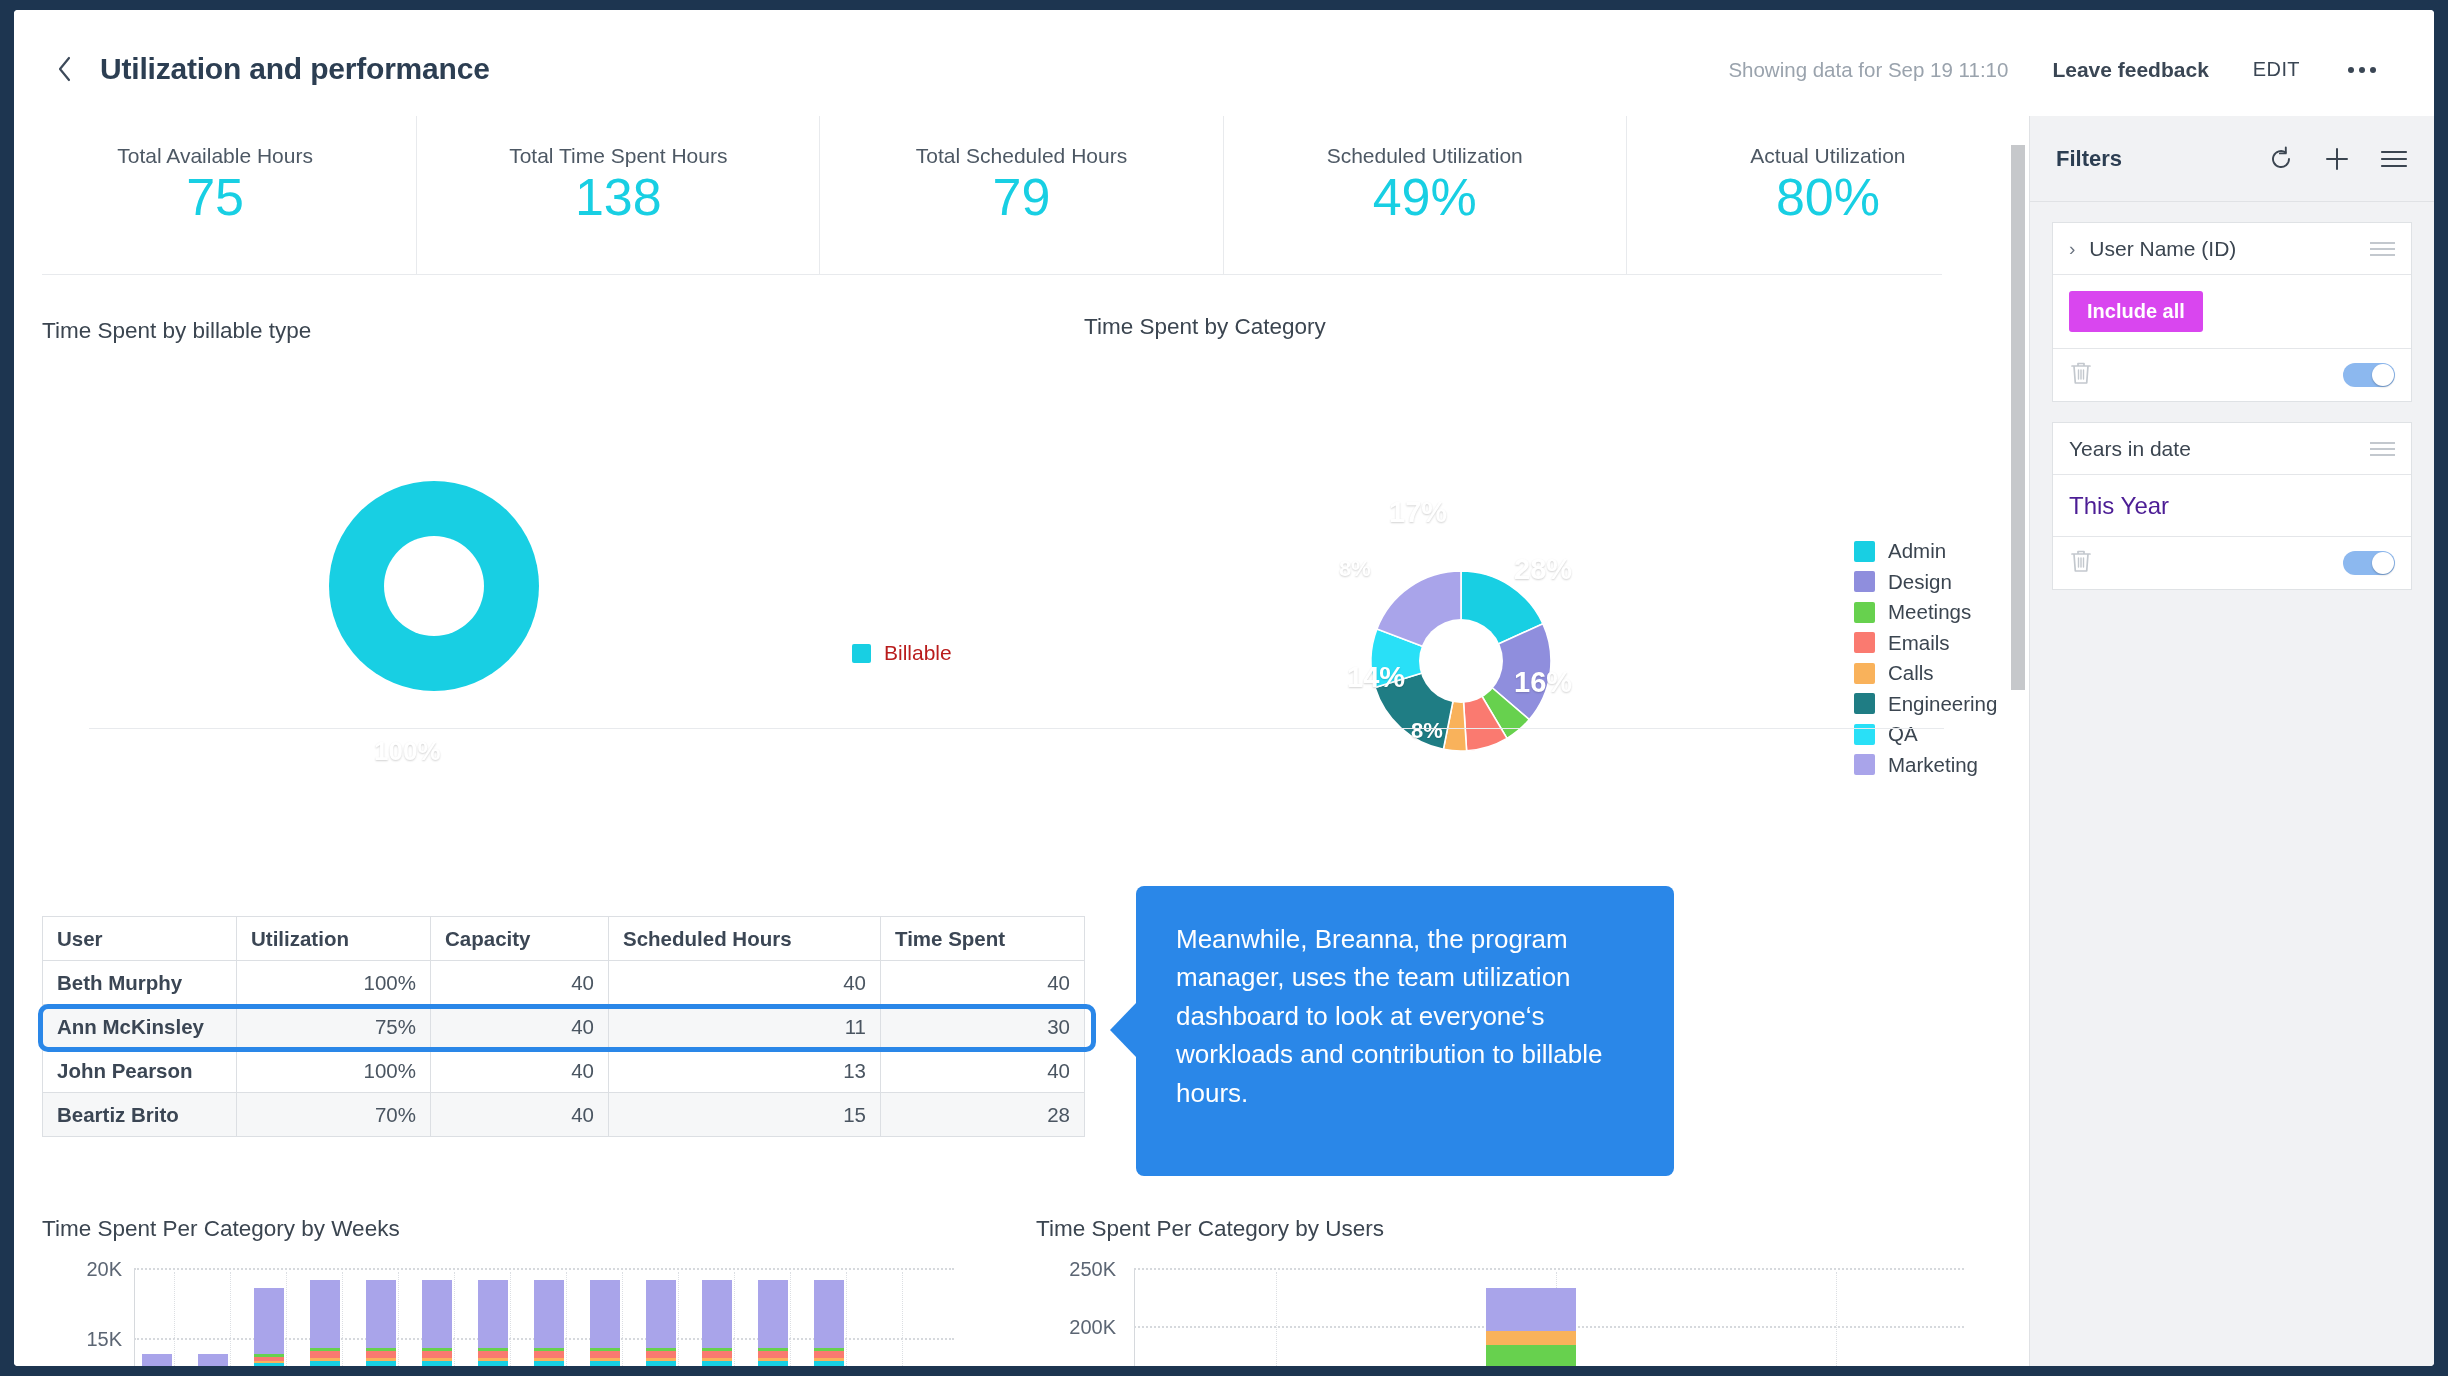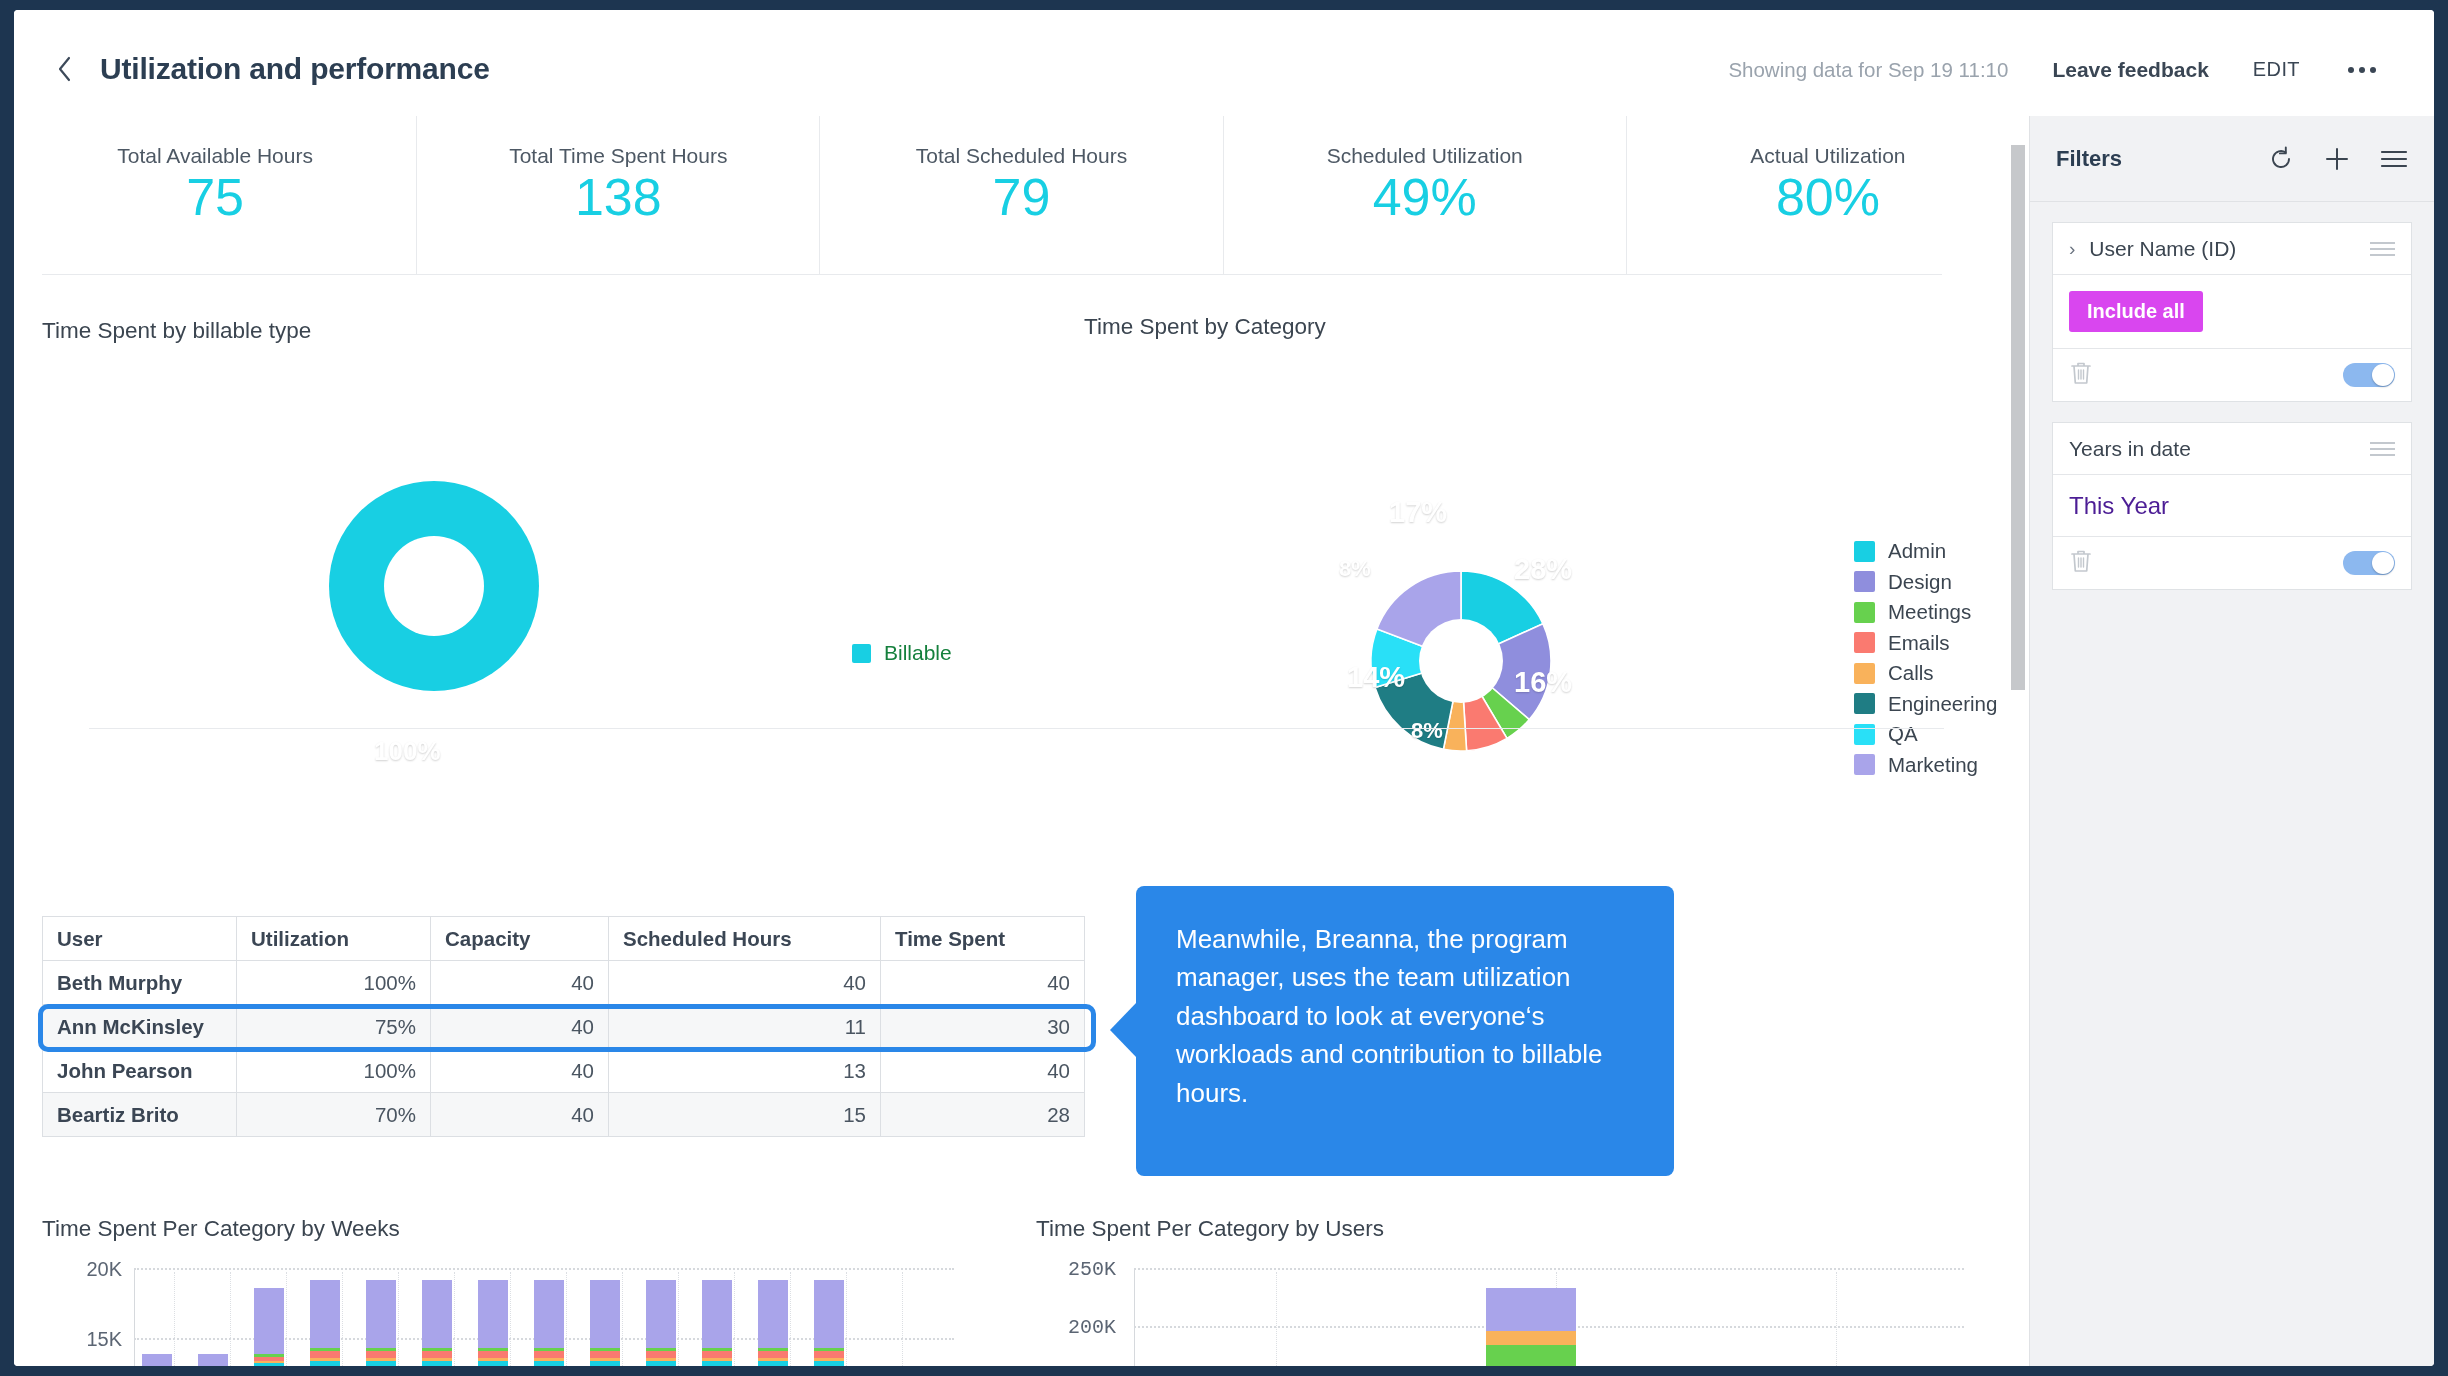--- a/index.html
+++ b/index.html
@@ -68,21 +68,21 @@
     position: absolute; left: 75px; top: 612px; width: 1855px;
     border-bottom: 1px solid #e8eaed;
   }
 
   
   #billable-legend {
     position: absolute; left: 838px; top: 525px;
     display: flex; align-items: center; gap: 13px;
   }
   .sw { width: 19px; height: 19px; border-radius: 2px; display: inline-block; }
-  .legend-text { font-size: 21px; color: #15803d; }
+  .legend-text { font-size: 21px; color: #b91c1c; }
 
   
   #cat-legend { position: absolute; left: 1840px; top: 420px; }
   .cat-item { display: flex; align-items: center; gap: 13px; height: 30.5px; }
   .cat-item .sw { width: 21px; height: 21px; }
   .cat-item span { font-size: 20.5px; color: #3b4550; }
 
   
   .dlabel {
     position: absolute; color: #fff; font-weight: bold;
@@ -465,21 +465,21 @@
             <div class="seg" style="background: rgb(24, 207, 227); height: 17.3913px;"></div>
             <div class="seg" style="background: rgb(249, 178, 91); height: 8.69565px;"></div>
             <div class="seg" style="background: rgb(250, 122, 112); height: 21.7391px;"></div>
             <div class="seg" style="background: rgb(103, 209, 78); height: 10.1449px;"></div>
             <div class="seg" style="background: rgb(169, 164, 234); height: 217.391px;"></div>
           </div>
         </div>
     </div>
 
     <div class="sect-title" style="left:1022px; top:1100px;">Time Spent Per Category by Users</div>
-    <div class="bchart" style="left:1022px; top:1150px; width:940px; height:100px;font-family:Liberation Mono, monospace;">
+    <div class="bchart" style="left:1022px; top:1150px; width:940px; height:100px;">
       <div class="ytick" style="left:-10px; top:-8px;">250K</div>
       <div class="ytick" style="left:-10px; top:50px;">200K</div>
 
       <div class="gridline" style="left:98px; top:2px; width:830px;"></div>
       <div class="gridline" style="left:98px; top:60px; width:830px;"></div>
       <div class="axis-line" style="left:98px; top:2px; height:98px;"></div>
       <div class="vgrid" style="left:240px; top:6px; height:94px;"></div>
       <div class="vgrid" style="left:520px; top:6px; height:94px;"></div>
       <div class="vgrid" style="left:800px; top:6px; height:94px;"></div>
 

